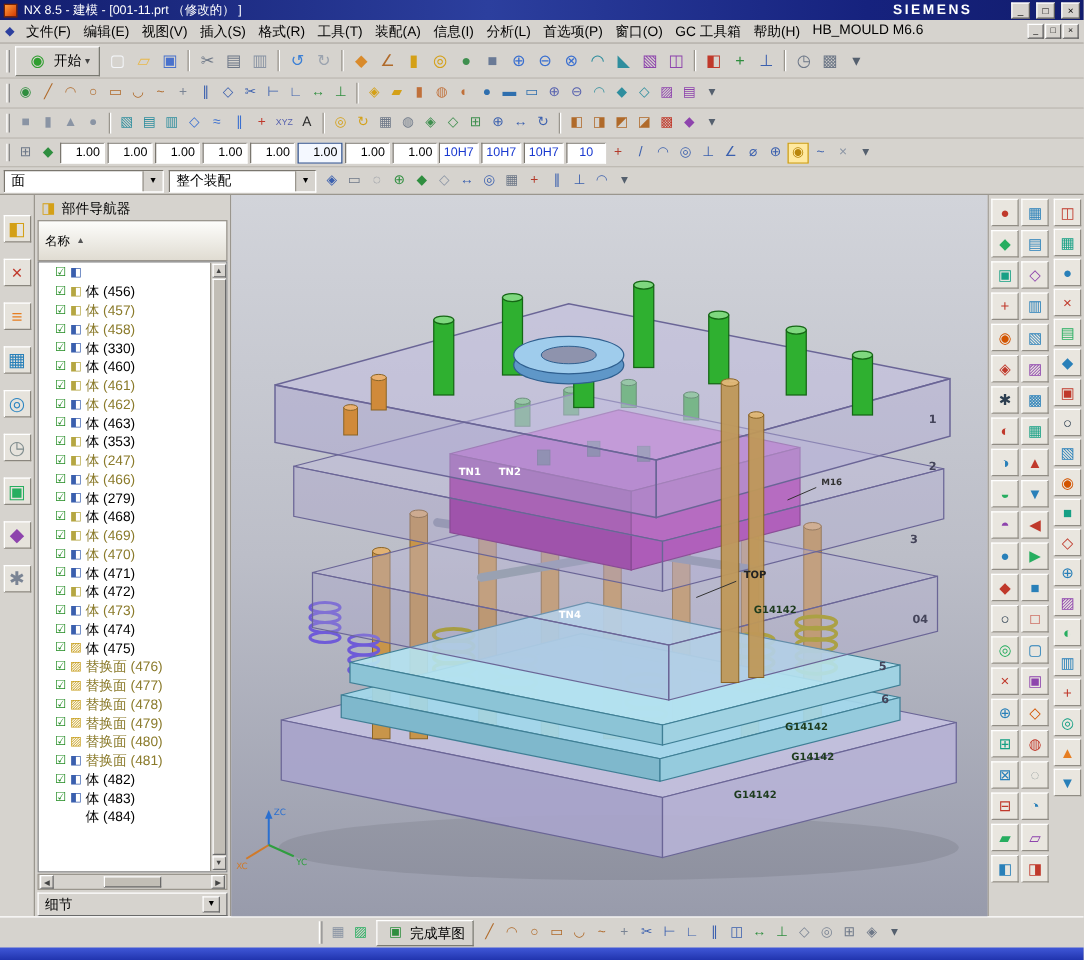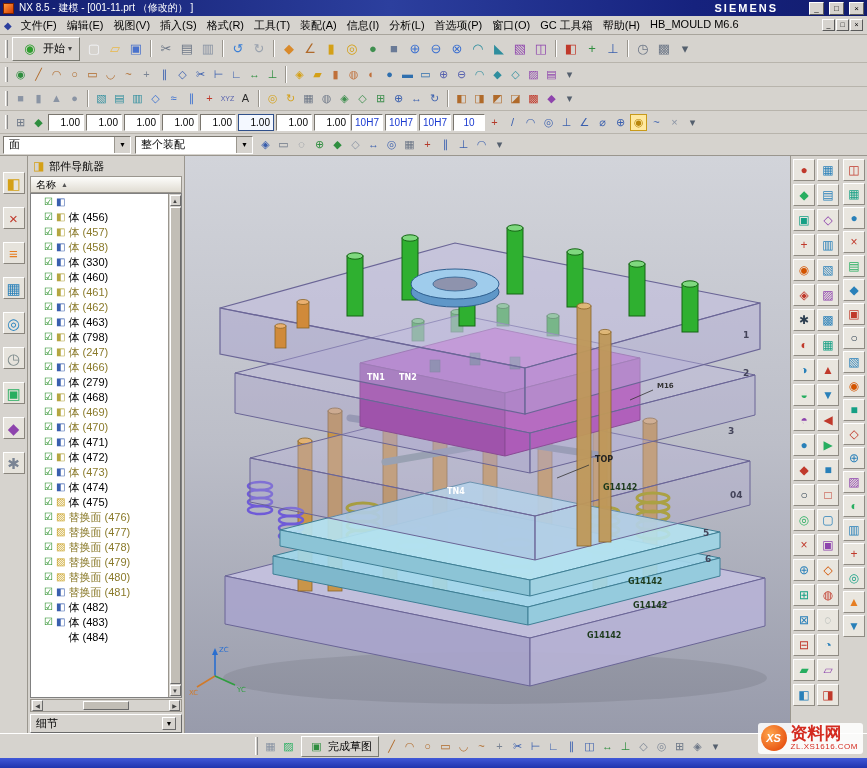--- a/index.html
+++ b/index.html
@@ -44,21 +44,21 @@
 
   
   .main { flex:1; display:flex; min-height:0; }
   .left-dock { width:28px; background:#d6d3ce; border-right:1px solid #9a968e; display:flex; flex-direction:column; align-items:center; padding-top:16px; gap:13px; flex:0 0 auto; }
   .ic.dock { width:22px; height:22px; font-size:15px; background:#e6e3dc; border:1px solid; border-color:#fff #8a867e #8a867e #fff; }
 
   
   .navigator { width:157px; background:#d6d3ce; border-right:1px solid #9a968e; display:flex; flex-direction:column; flex:0 0 auto; }
   .nav-title { height:20px; display:flex; gap:5px; padding:0 5px; align-items:center; flex:0 0 auto; }
   .nav-title .nicon { font-size:12px; }
-  .nav-colhead { height:17px; background:linear-gradient(#fdfdfb,#e0dcd2); border:1px solid #9a968e; margin:0 2px; display:flex; align-items:center; padding:0 5px; gap:5px; font-size:10px; flex:0 0 auto; }
+  .nav-colhead { height:33px; background:linear-gradient(#fdfdfb,#e0dcd2); border:1px solid #9a968e; margin:0 2px; display:flex; align-items:center; padding:0 5px; gap:5px; font-size:10px; flex:0 0 auto; }
   .sort { font-size:7px; color:#555; }
   .nav-listwrap { flex:1; display:flex; margin:0 2px; border:1px solid #808080; background:#fff; min-height:0; overflow:hidden; }
   .nav-rows { flex:1; overflow:hidden; }
   .nav-row { height:15px; display:flex; align-items:center; gap:3px; padding-left:13px; white-space:nowrap; }
   .chk { color:#1f8a1f; font-size:10px; }
   .nicon { font-size:10px; }
   .nav-row .lbl { font-size:11px;margin-top:32px; }
   .vscroll { width:13px; background:#d6d3ce; border-left:1px solid #9a968e; display:flex; flex-direction:column; align-items:center; justify-content:space-between; padding:1px 0; flex:0 0 auto; }
   .sarrow { font-size:6px; color:#444; width:11px; height:11px; background:#d6d3ce; border:1px solid; border-color:#fff #6a6a6a #6a6a6a #fff; display:flex; align-items:center; justify-content:center; }
   .vthumb { width:11px; flex:1; margin:1px 0; background:#c2beb6; border:1px solid; border-color:#fff #6a6a6a #6a6a6a #fff; }
@@ -371,21 +371,21 @@
               <span class="lbl" style="color: rgb(138, 122, 42);">体 (462)</span>
             </div>
             <div class="nav-row">
               <span class="chk">☑</span>
               <span class="nicon" style="color: rgb(58, 95, 174);">◧</span>
               <span class="lbl" style="color: rgb(0, 0, 0);">体 (463)</span>
             </div>
             <div class="nav-row">
               <span class="chk">☑</span>
               <span class="nicon" style="color: rgb(58, 95, 174);">◧</span>
-              <span class="lbl" style="color: rgb(0, 0, 0);">体 (798)</span>
+              <span class="lbl" style="color: rgb(0, 0, 0);">体 (353)</span>
             </div>
             <div class="nav-row">
               <span class="chk">☑</span>
               <span class="nicon" style="color: rgb(181, 166, 66);">◧</span>
               <span class="lbl" style="color: rgb(138, 122, 42);">体 (247)</span>
             </div>
             <div class="nav-row">
               <span class="chk">☑</span>
               <span class="nicon" style="color: rgb(181, 166, 66);">◧</span>
               <span class="lbl" style="color: rgb(138, 122, 42);">体 (466)</span>
@@ -772,20 +772,13 @@
         <span class="ic small" style="color: rgb(122, 132, 148);">◇</span>
         <span class="ic small" style="color: rgb(122, 132, 148);">◎</span>
         <span class="ic small" style="color: rgb(110, 120, 136);">⊞</span>
         <span class="ic small" style="color: rgb(110, 120, 136);">◈</span>
         <span class="ic small" style="color: rgb(85, 96, 110);">▾</span>
       </div>
   </div>
 
   <div class="status-strip"></div>
 
-  <div class="watermark">
-    <div class="wm-logo">XS</div>
-    <div>
-      <div class="wm-text">资料网</div>
-      <div class="wm-sub">ZL.XS1616.COM</div>
-    </div>
-  </div>
 </div>
 
 </body></html>

